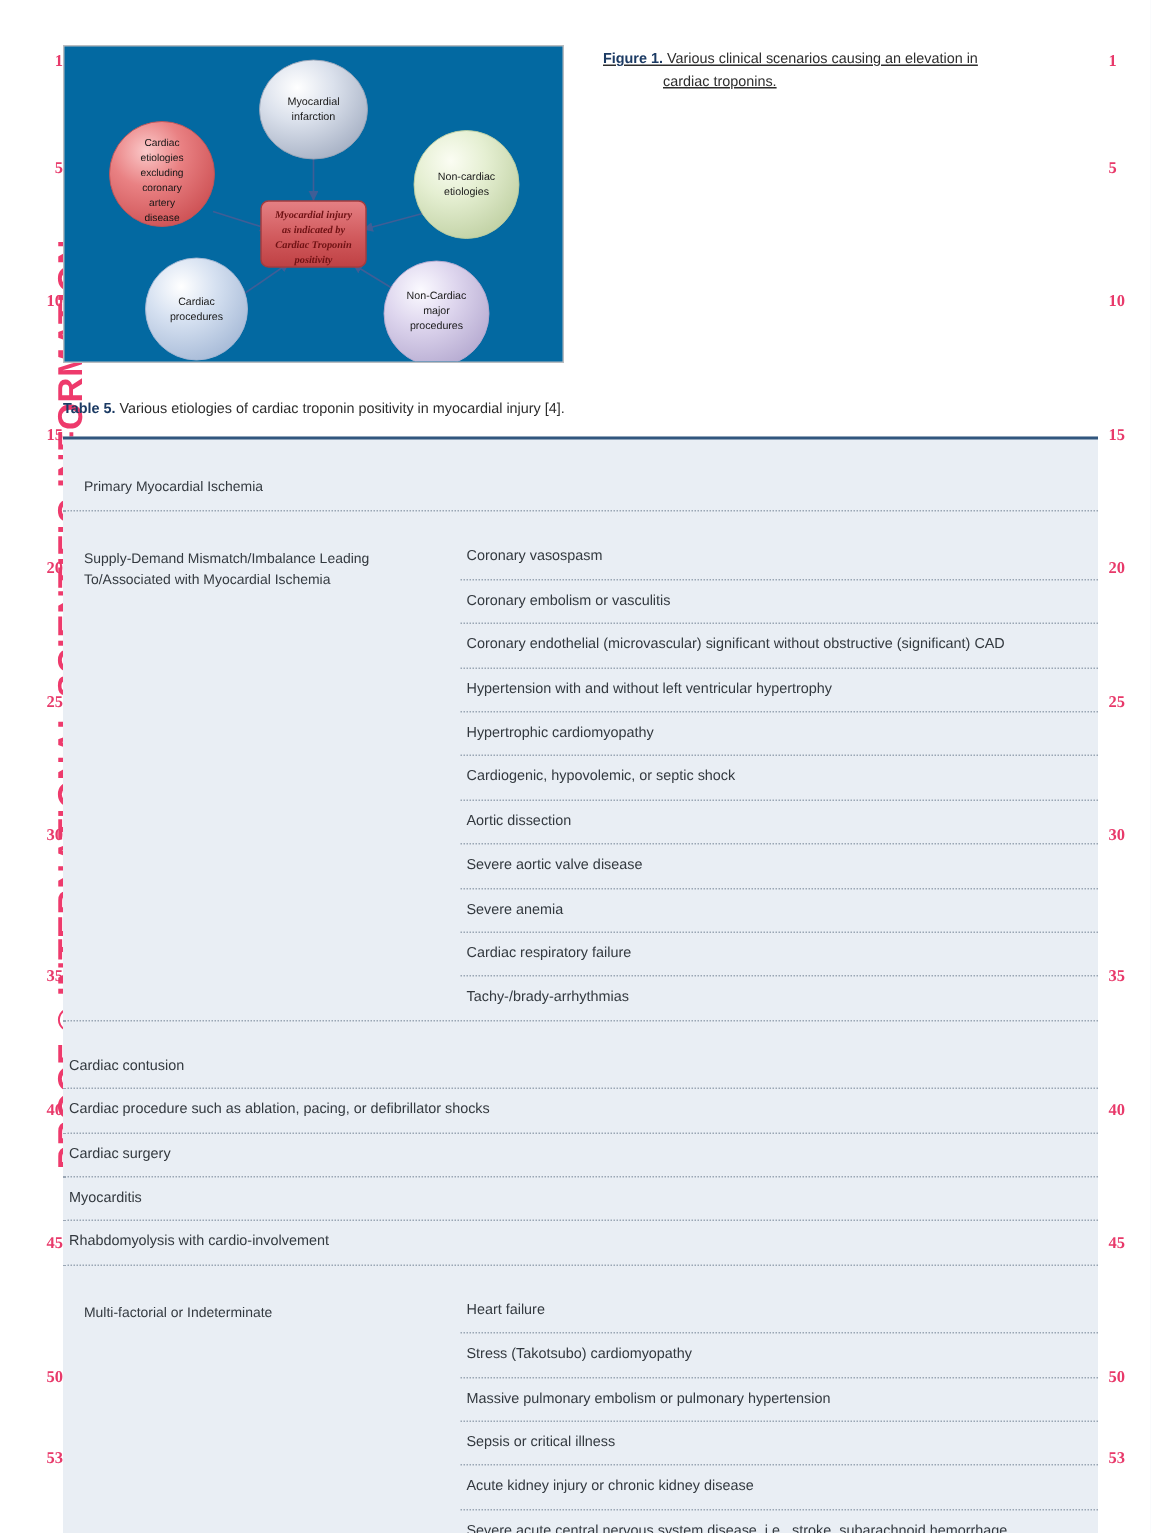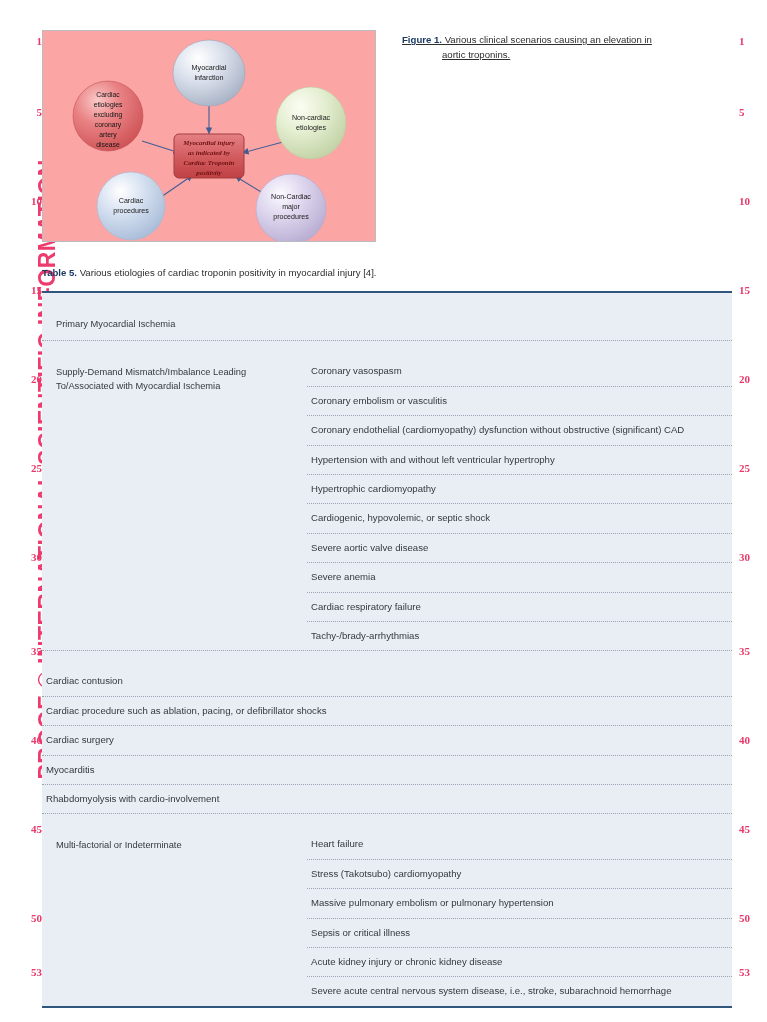--- a/index.html
+++ b/index.html
@@ -55,21 +55,21 @@
   }
 
   
   .figure-frame {
     position: absolute;
     left: 42px;
     top: 30px;
     width: 334px;
     height: 212px;
     border: 1px solid #b9bcc0;
-    background: #fca5a5;
+    background: #0369a1;
     box-sizing: border-box;
     overflow: hidden;
   }
   .figure-frame svg { display: block; }
 
   
   .fig-caption {
     position: absolute;
     left: 402px;
     top: 33px;
@@ -265,40 +265,41 @@
       <text x="166" y="114" text-anchor="middle" font-family="Liberation Serif, serif" font-style="italic" font-weight="bold" font-size="6.9" fill="#6e1113">Myocardial injury</text>
       <text x="166" y="124" text-anchor="middle" font-family="Liberation Serif, serif" font-style="italic" font-weight="bold" font-size="6.9" fill="#6e1113">as indicated by</text>
       <text x="166" y="134" text-anchor="middle" font-family="Liberation Serif, serif" font-style="italic" font-weight="bold" font-size="6.9" fill="#6e1113">Cardiac Troponin</text>
       <text x="166" y="144" text-anchor="middle" font-family="Liberation Serif, serif" font-style="italic" font-weight="bold" font-size="6.9" fill="#6e1113">positivity</text>
     </g>
   </svg>
 </div>
 
 <div class="fig-caption">
   <span class="lead">Figure 1.</span><span> Various clinical scenarios causing an elevation in</span>
-  <span class="capline2">aortic troponins.</span>
+  <span class="capline2">cardiac troponins.</span>
 </div>
 
 <div class="table-caption">
   <span class="lead">Table 5.</span><span> Various etiologies of cardiac troponin positivity in myocardial injury [4].</span>
 </div>
 
 <div class="data-table" id="data-table">
     <div class="group">
       <div class="group-label">Primary Myocardial Ischemia</div>
     </div>
     <div class="group">
       <div class="group-label">Supply-Demand Mismatch/Imbalance Leading To/Associated with Myocardial Ischemia</div>
       <div class="group-items">
         <div class="item-row">Coronary vasospasm</div>
         <div class="item-row">Coronary embolism or vasculitis</div>
-        <div class="item-row">Coronary endothelial (cardiomyopathy) dysfunction without obstructive (significant) CAD</div>
+        <div class="item-row">Coronary endothelial (microvascular) significant without obstructive (significant) CAD</div>
         <div class="item-row">Hypertension with and without left ventricular hypertrophy</div>
         <div class="item-row">Hypertrophic cardiomyopathy</div>
         <div class="item-row">Cardiogenic, hypovolemic, or septic shock</div>
+        <div class="item-row">Aortic dissection</div>
         <div class="item-row">Severe aortic valve disease</div>
         <div class="item-row">Severe anemia</div>
         <div class="item-row">Cardiac respiratory failure</div>
         <div class="item-row">Tachy-/brady-arrhythmias</div>
       </div>
     </div>
     <div class="group">
       <div class="group-items">
         <div class="item-row">Cardiac contusion</div>
         <div class="item-row">Cardiac procedure such as ablation, pacing, or defibrillator shocks</div>

